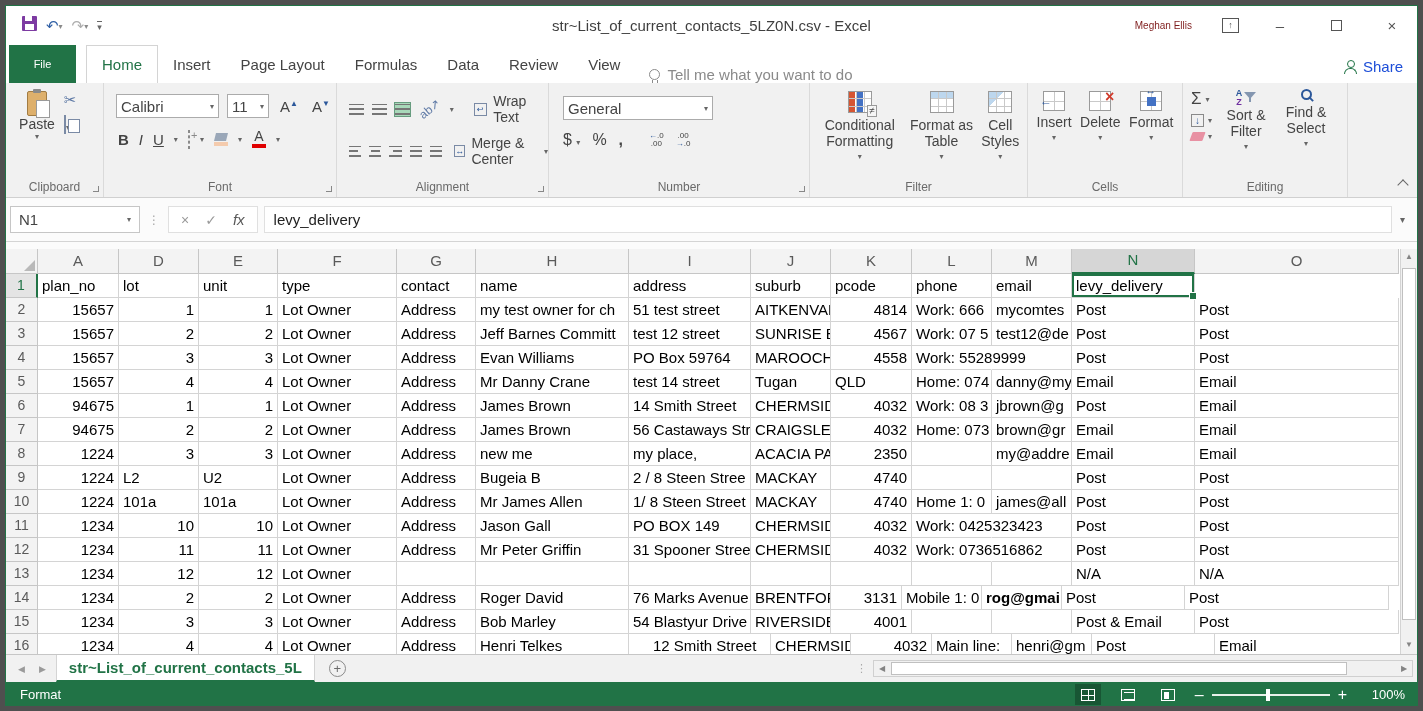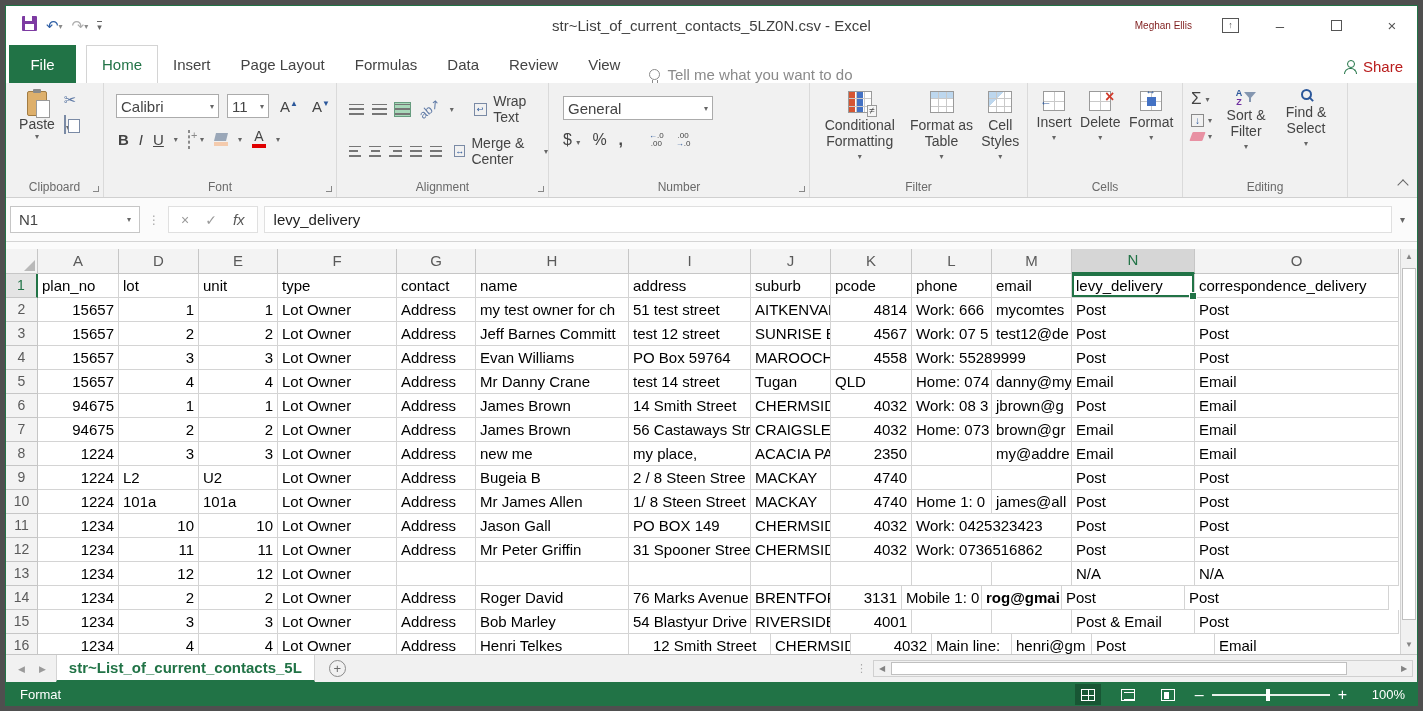--- a/index.html
+++ b/index.html
@@ -20,28 +20,28 @@
   .qat-custom { font-size:9px; color:#666; border-top:1px solid #666; line-height:8px; padding-top:1px; }
   .wtitle { position:absolute; left:0; right:0; text-align:center; font-size:15px; color:#3f3f3f; pointer-events:none; }
   .tb-right { position:absolute; right:10px; top:0; height:39px; display:flex; align-items:center; gap:26px; }
   .username { font-size:10px; color:#7f1d1d; margin-right:4px; }
   .ribopt { width:17px; height:15px; border:1px solid #555; font-size:9px; line-height:13px; text-align:center; color:#555; }
   .wbtn { font-size:15px; color:#555; width:30px; text-align:center; }
   .maxbox { width:11px; height:11px; border:1px solid #555; display:inline-block; }
 
   
   .tabrow { height:38px; display:flex; align-items:flex-end; background:#fff; position:relative; }
-  .filetab { width:67px; height:38px; background:#217346; color:#fff; font-size:15px;
+  .filetab { width:67px; height:38px; background:#217346; color:#fff; font-size:11px;
              display:flex; align-items:center; justify-content:center; margin-left:3px; }
   .rtab { padding:0 15px; height:38px; display:flex; align-items:center; font-size:15px; color:#444; }
   .rtab.active { background:#fff; border:1px solid #d4d4d4; border-bottom:none; color:#217346; margin-left:10px; }
   .tellme { display:flex; align-items:center; gap:7px; margin-left:14px; color:#8a8a8a; font-size:15px; }
   .bulb { width:11px; height:11px; border:1.5px solid #8a8a8a; border-radius:50%; position:relative; }
   .bulb:after { content:""; position:absolute; left:2px; bottom:-4px; width:4px; height:3px; border-left:1.5px solid #8a8a8a; border-right:1.5px solid #8a8a8a; }
-  .share { position:absolute; right:14px; bottom:8px; display:flex; gap:6px; align-items:center; color:#b91c1c; font-size:15px; }
+  .share { position:absolute; right:14px; bottom:8px; display:flex; gap:6px; align-items:center; color:#1d4ed8; font-size:15px; }
   .person { width:13px; height:13px; position:relative; }
   .person:before { content:""; position:absolute; left:3px; top:0; width:6px; height:6px; border:1.5px solid #217346; border-radius:50%; }
   .person:after { content:""; position:absolute; left:0; bottom:-1px; width:11px; height:5px; border:1.5px solid #217346; border-bottom:none; border-radius:6px 6px 0 0; }
 
   
   .ribbon { height:115px; background:#f1f1f1; border-bottom:1px solid #d0d0d0; display:flex; position:relative; }
   .rgroup { position:relative; border-right:1px solid #dadada; padding-top:5px; height:100%; flex-shrink:0; }
   .glabel { position:absolute; bottom:3px; left:0; right:0; text-align:center; font-size:12px; color:#6a6a6a; }
   .dlaunch { position:absolute; bottom:5px; right:4px; width:6px; height:6px; border-right:1px solid #878787; border-bottom:1px solid #878787; }
   .car { font-size:8px; color:#666; }
@@ -492,21 +492,20 @@
             <div class="xlcell" style="width: 79px;">unit</div>
             <div class="xlcell" style="width: 119px;">type</div>
             <div class="xlcell" style="width: 79px;">contact</div>
             <div class="xlcell" style="width: 153px;">name</div>
             <div class="xlcell" style="width: 122px;">address</div>
             <div class="xlcell" style="width: 80px;">suburb</div>
             <div class="xlcell" style="width: 81px;">pcode</div>
             <div class="xlcell" style="width: 80px;">phone</div>
             <div class="xlcell" style="width: 80px;">email</div>
             <div class="xlcell selcell" style="width: 123px;">levy_delivery</div>
-            <div class="xlcell" style="width: 204px;">correspondence_delivery</div>
           </div>
           <div class="xlrow">
             <div class="rowhead">2</div>
             <div class="xlcell num" style="width: 81px;">15657</div>
             <div class="xlcell num" style="width: 80px;">1</div>
             <div class="xlcell num" style="width: 79px;">1</div>
             <div class="xlcell" style="width: 119px;">Lot Owner</div>
             <div class="xlcell" style="width: 79px;">Address</div>
             <div class="xlcell" style="width: 153px;">my test owner for ch</div>
             <div class="xlcell" style="width: 122px;">51 test street</div>

